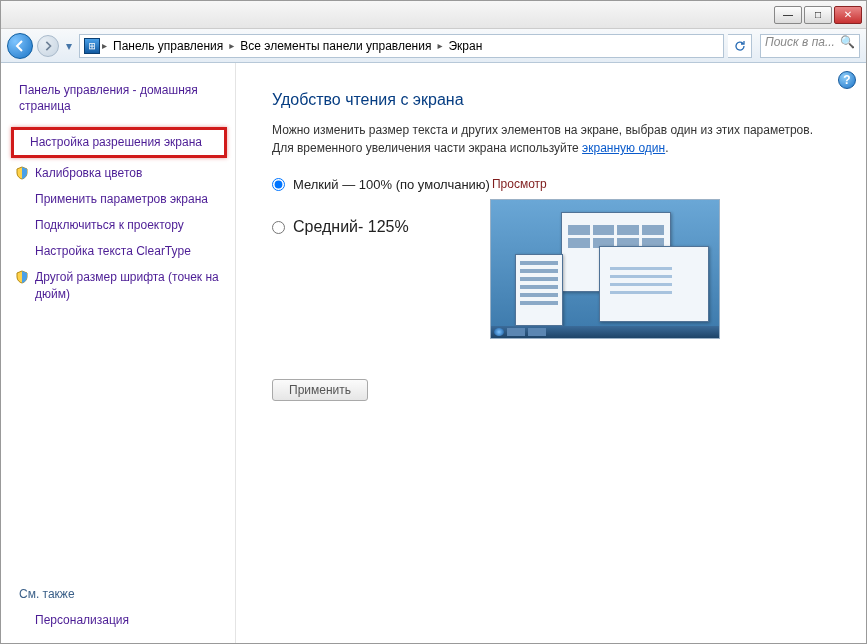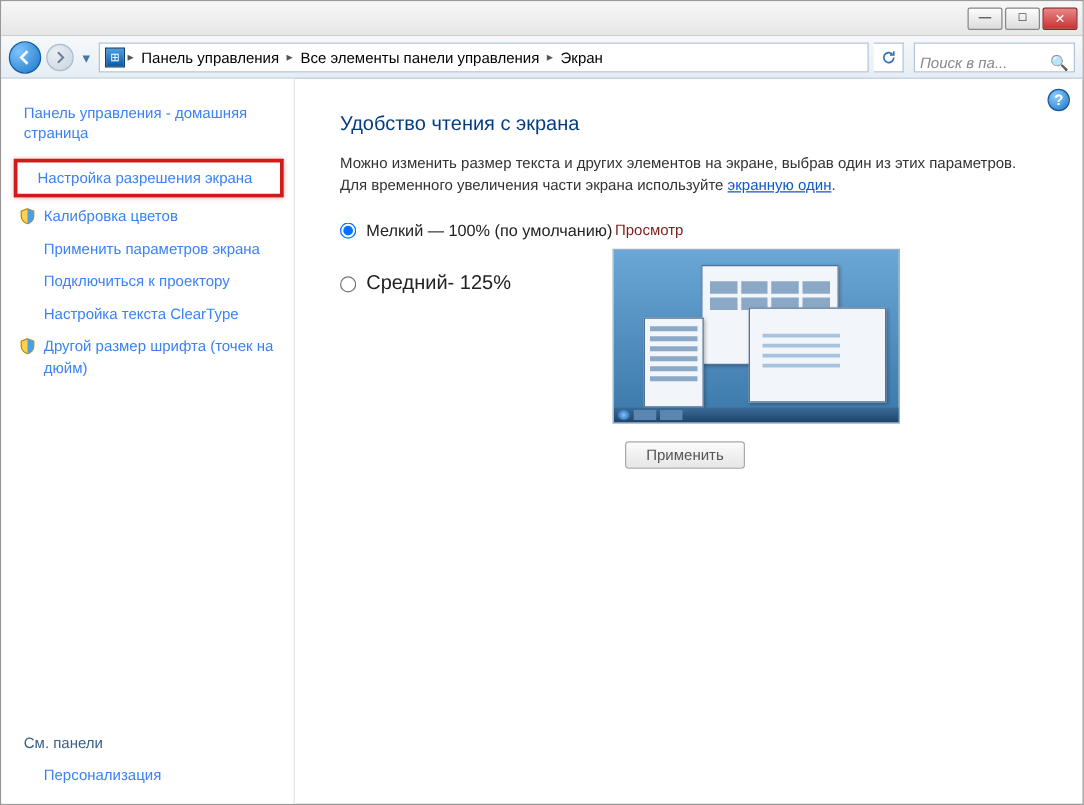--- a/index.html
+++ b/index.html
@@ -79,25 +79,25 @@
   .crumb { padding: 0 4px; white-space: nowrap; }
   .crumb-sep { color: #555; font-size: 10px; }
   .refresh-box {
     width: 24px; height: 24px;
     border: 1px solid #b2c4d5; border-left:none;
     background:#fff;
     display:flex;align-items:center;justify-content:center;
     color:#2a6db5;
   }
   .searchbox {
-    width: 129px; height: 24px;
+    width: 100px; height: 24px;
     border: 1px solid #b2c4d5;
     background: #fff;
     display: flex;
-    align-items: flex-end;
+    align-items: flex-start;
     padding: 0 4px;
     color: #888;
     font-style: italic;
     gap: 4px;
     margin-left: 4px;
   }
   .searchbox .mag { color:#2a6db5; font-style: normal;}
   
   .main {
     display: flex;
@@ -106,21 +106,21 @@
   .sidebar {
     width: 235px;
     background: #fff;
     border-right: 1px solid #e4e4e4;
     padding: 14px 12px 10px 14px;
     color: #1a3e7a;
     display:flex; flex-direction:column;
     position:relative;
   }
   .sidebar a, .sidebar .side-home {
-    color: #3b82f6;
+    color: #4c1d95;
     text-decoration: none;
     display: block;
     padding: 5px 4px 5px 20px;
     font-size: 12px;
     line-height: 1.35;
     cursor: pointer;
     position:relative;
   }
   .sidebar .side-home { padding-left: 4px; margin-bottom: 6px;}
   .highlighted {
@@ -193,21 +193,21 @@
   .fw3 { width:48px; height:72px; left:24px; top:54px;}
   .fw3 .menu { padding:6px 4px;}
   .fw3 .menu div{ background:#8ba9c7; height:4px; margin-bottom:4px;}
   .taskbar-fake {
     position:absolute; bottom:0; left:0; right:0; height:12px;
     background: linear-gradient(to bottom,#3b6b99,#1e4468);
     display:flex; align-items:center; padding-left:3px; gap:3px;
   }
   .taskbar-fake .start{ width:10px;height:8px;background:radial-gradient(circle,#7cc2ff,#155799);border-radius:50%;}
   .taskbar-fake .titem{ width:18px;height:8px;background:#5b86b2;}
-  .apply-row { display:flex; justify-content:center; margin-top:14px; padding-right:8px;}
+  .apply-row { display:flex; justify-content:flex-start; margin-top:40px; padding-right:8px;}
   button.apply {
     font-family: inherit;
     font-size: 12px;
     padding: 3px 16px;
     background: linear-gradient(to bottom,#fbfbfb,#e6e6e6);
     border: 1px solid #a9a9a9;
     border-radius: 3px;
     color: #555;
   }
 </style>
@@ -271,21 +271,21 @@
     <a>Настройка текста ClearType</a>
     <a>
       <svg class="shield-icon" viewBox="0 0 14 14">
           <path d="M7 1 L12 3 V7 C12 10 9.5 12.5 7 13 C4.5 12.5 2 10 2 7 V3 Z" fill="#ffd24a" stroke="#b58a12"></path>
           <path d="M7 1 L12 3 V7 C12 10 9.5 12.5 7 13 Z" fill="#4aa0e8"></path>
         </svg>
       <span>Другой размер шрифта (точек на дюйм)</span>
     </a>
 
     <div class="see-also">
-      <div class="see-also-title">См. панели</div>
+      <div class="see-also-title">См. также</div>
       <a>Персонализация</a>
     </div>
   </div>
 
   <div class="content">
     <div class="help-icon">?</div>
 
     <h1>Удобство чтения с экрана</h1>
     <p class="desc">
       <span>Можно изменить размер текста и других элементов на экране, выбрав один из этих параметров. Для временного увеличения части экрана используйте </span><a>экранную один</a><span>.</span>

